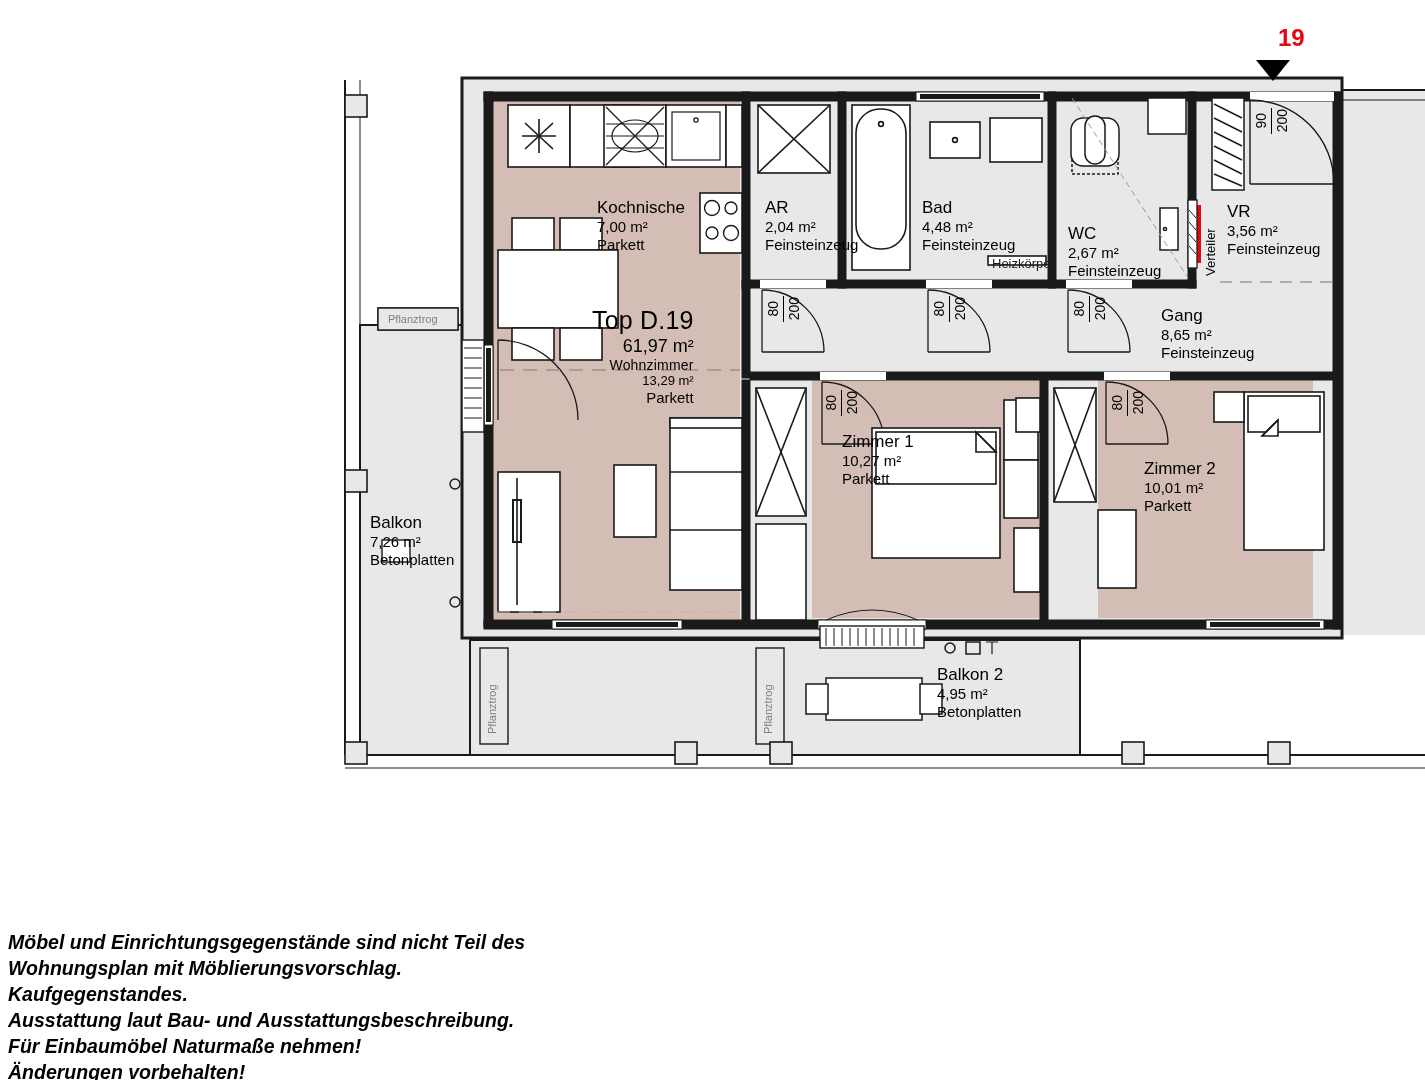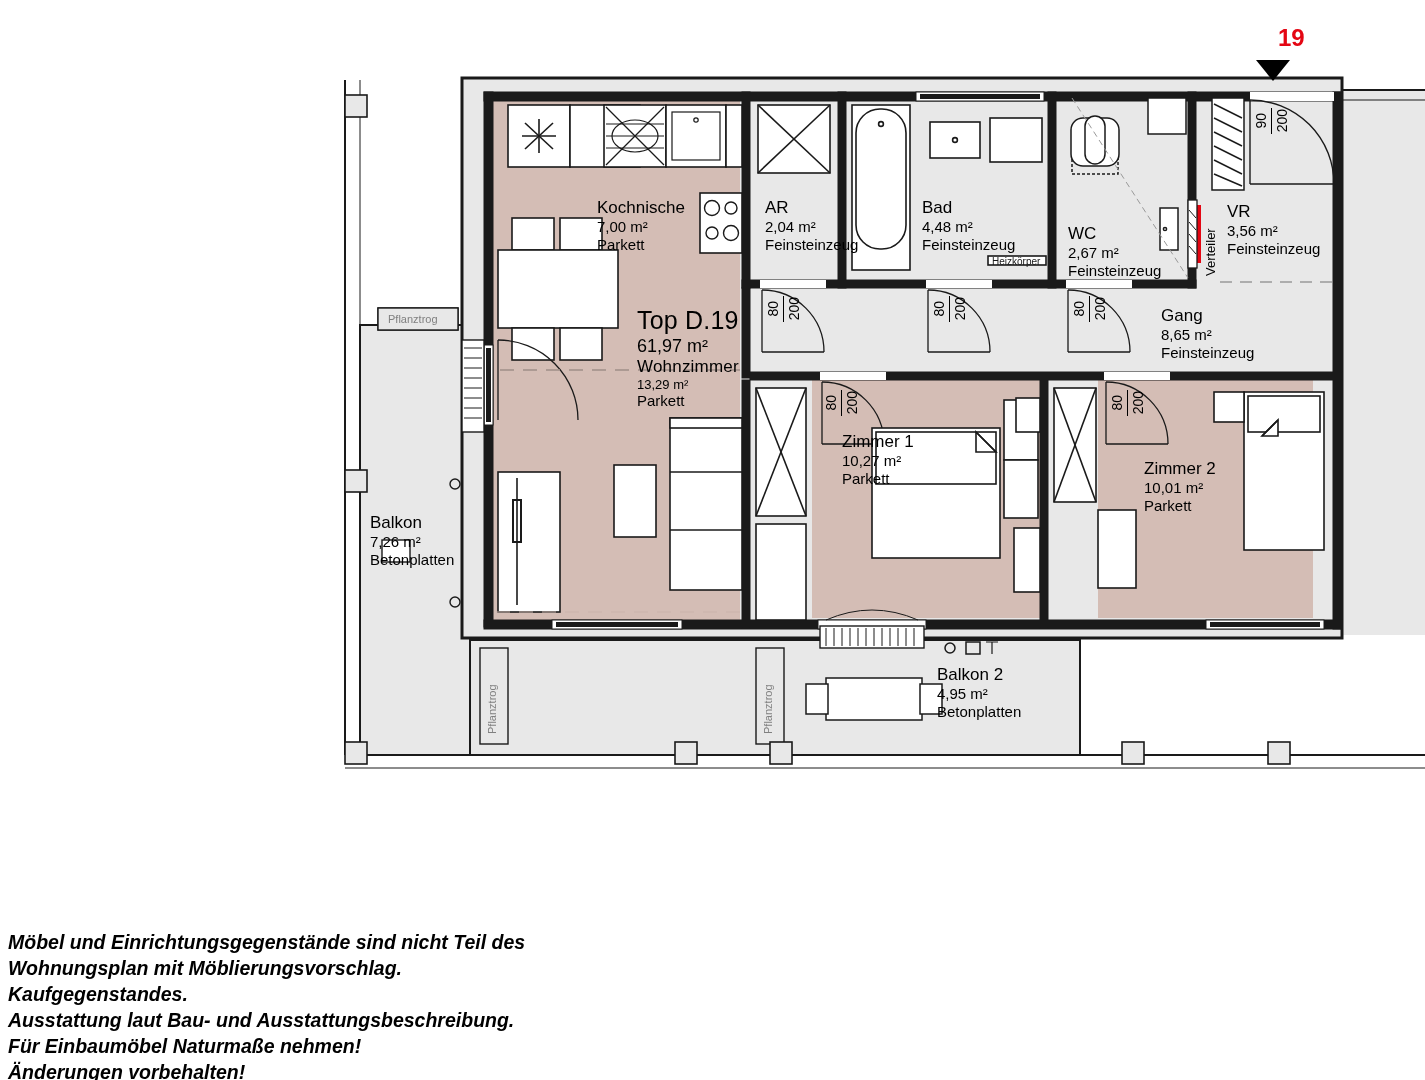--- a/index.html
+++ b/index.html
@@ -23,24 +23,24 @@
     position: absolute;
     font-family: "Liberation Sans", sans-serif;
     color: #000000;
     line-height: 1.18;
     white-space: nowrap;
     pointer-events: none;
   }
   .lbl .nm { font-size: 17px; }
   .lbl .ar { font-size: 15px; }
   .lbl .fl { font-size: 15px; }
-  .lbl.ctr { text-align: left; margin-left: 45px; }
+  .lbl.ctr { text-align: right; }
   .lbl.big .nm { font-size: 25px; letter-spacing: .2px; }
   .lbl.big .ar { font-size: 18px; }
-  .tiny { font-size: 10px; color: #1a1a1a; }
+  .tiny { font-size: 13px; color: #1a1a1a; }
   .vert {
     position: absolute;
     writing-mode: vertical-rl;
     transform: rotate(180deg);
     font-size: 13px;
     color: #000;
     white-space: nowrap;
   }
   .vert.trog {
     font-size: 11px;
@@ -470,21 +470,21 @@
 
   <div class="lbl" style="left:1161px; top:306px;">
     <div class="nm">Gang</div>
     <div class="ar">8,65 m²</div>
     <div class="fl">Feinsteinzeug</div>
   </div>
 
   <div class="lbl big ctr" style="left:592px; top:306px;">
     <div class="nm">Top D.19</div>
     <div class="ar">61,97 m²</div>
-    <div class="nm" style="font-size:17px;">Wohnzimmer</div>
+    <div class="nm" style="font-size:14px;">Wohnzimmer</div>
     <div class="ar" style="font-size:13px;">13,29 m²</div>
     <div class="fl">Parkett</div>
   </div>
 
   <div class="lbl" style="left:842px; top:432px;">
     <div class="nm">Zimmer 1</div>
     <div class="ar">10,27 m²</div>
     <div class="fl">Parkett</div>
   </div>
 

